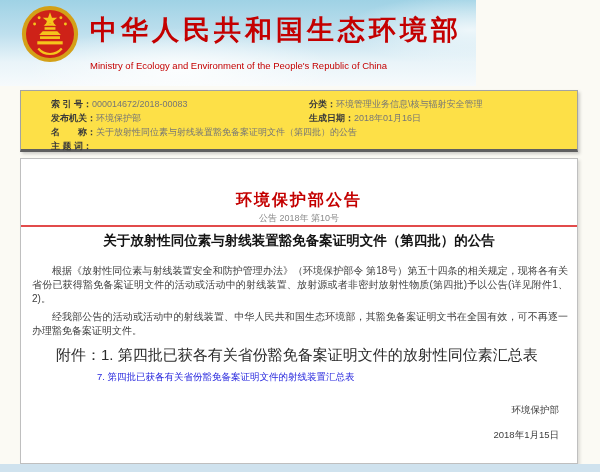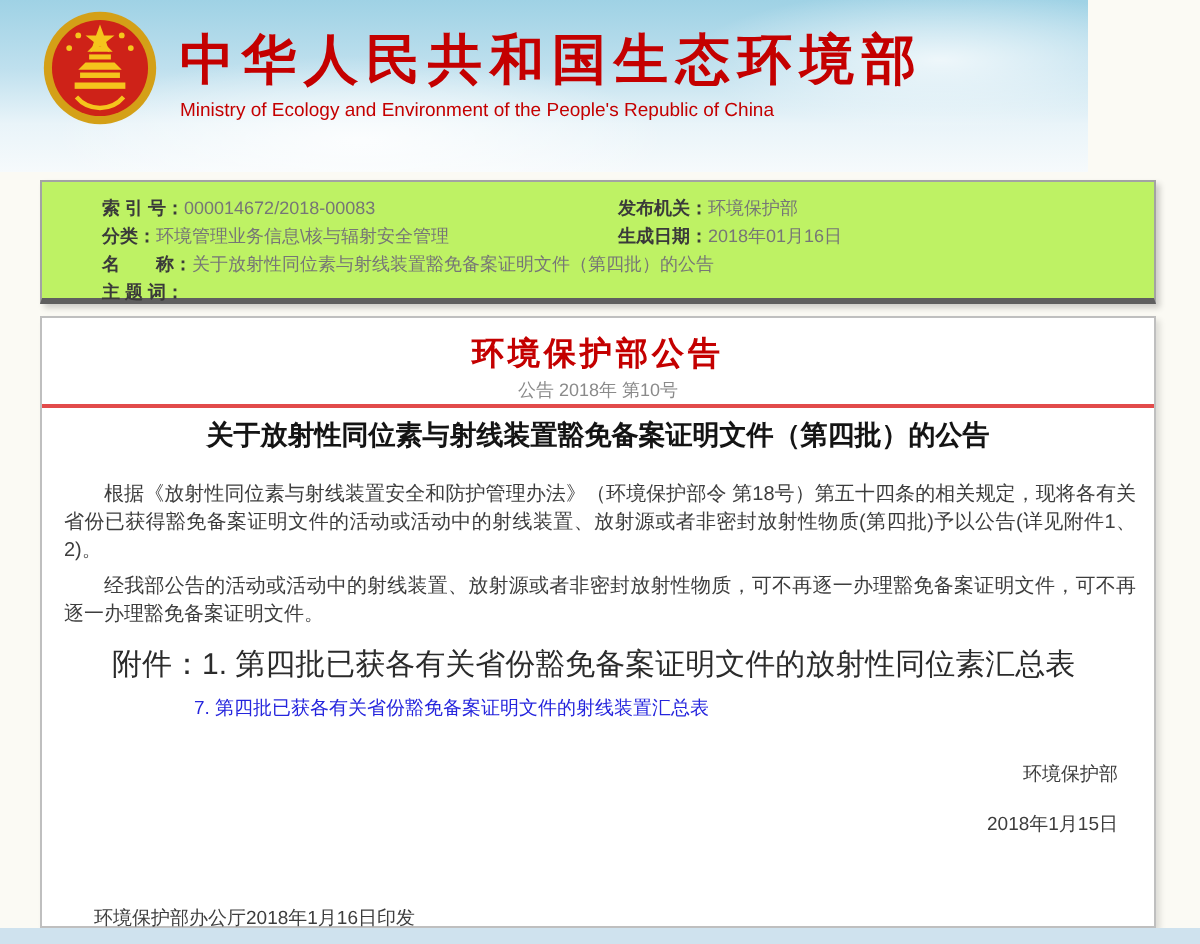--- a/index.html
+++ b/index.html
@@ -5,55 +5,55 @@
   * { margin:0; padding:0; box-sizing:border-box; }
   html,body { background:#e9e9e9; }
   .page {
     position:relative; width:600px; height:472px; overflow:hidden;
     background:#fbfaf4;
     font-family:"Liberation Sans","DejaVu Sans",sans-serif;
   }
 
   
   .banner {
-    position:absolute; left:0; top:0; width:544px; height:86px;
+    position:absolute; left:0; top:0; width:476px; height:86px;
     background:
       radial-gradient(ellipse 180px 50px at 470px 30px, rgba(255,255,255,.75), rgba(255,255,255,0) 70%),
       radial-gradient(ellipse 220px 60px at 180px 70px, rgba(255,255,255,.8), rgba(255,255,255,0) 70%),
       linear-gradient(180deg,#9fd2e5 0%,#bfe0ee 40%,#e9f4f9 72%,#f6fafc 100%);
   }
   .emblem { position:absolute; left:21px; top:5px; width:58px; height:58px; display:block; }
   .banner-text { position:absolute; left:90px; top:12px; }
   .cn-title {
     font-size:27px; font-weight:bold; color:#c40000; letter-spacing:4px;
     font-family:"Liberation Sans","DejaVu Sans",sans-serif; white-space:nowrap;
   }
-  .en-title { margin-top:2px; font-size:9.5px; color:#c40000; white-space:nowrap; }
+  .en-title { margin-top:12px; font-size:9.5px; color:#c40000; white-space:nowrap; }
 
   
   .meta-box {
     position:absolute; left:20px; top:90px; width:558px; height:62px;
-    background:#bef264;
+    background:#fde047;
     border:1px solid #a3a3a3; border-bottom:3px solid #5f5f5f;
     box-shadow:2px 2px 3px rgba(0,0,0,.18);
   }
   .meta-grid {
     display:grid; grid-template-columns:258px auto; grid-auto-rows:14px;
     padding:6px 6px 0 30px; font-size:9px; line-height:14px; white-space:nowrap;
   }
   .m-label { color:#3a3a3a; font-weight:bold; }
   .m-value { color:#767676; }
 
   
   .doc-box {
     position:absolute; left:20px; top:158px; width:558px; height:306px;
     background:#fff; border:1px solid #bfbfbf;
     box-shadow:2px 2px 3px rgba(0,0,0,.12);
   }
-  .doc-box > * { position:absolute; }
+  .doc-box > * { position:absolute;margin-top:23px; }
   .org-title  { top:8px;  left:0; width:100%; text-align:center;
                 font-size:16px; font-weight:bold; color:#c40000; letter-spacing:2px; }
   .doc-no     { top:30px; left:0; width:100%; text-align:center; font-size:9px; color:#8a8a8a; }
   .red-rule   { top:43px; left:0; width:100%; height:2px; background:#e24b4b; }
   .doc-title  { top:50px; left:0; width:100%; text-align:center;
                 font-size:13.5px; font-weight:bold; color:#141414; }
   .para       { left:11px; right:9px; font-size:10px; line-height:14px; color:#3d3d3d;
                 text-indent:2em; text-align:justify; }
   .p1 { top:82px; }
   .p2 { top:128px; }
@@ -96,45 +96,45 @@
       <div class="en-title">Ministry of Ecology and Environment of the People's Republic of China</div>
     </div>
   </header>
 
   <section class="meta-box">
     <div class="meta-grid">
       <div class="meta-cell">
         <span class="m-label">索 引 号：</span><span class="m-value">000014672/2018-00083</span>
       </div>
       <div class="meta-cell">
-        <span class="m-label">发布机关：</span><span class="m-value">环境保护部</span>
+        <span class="m-label">分类：</span><span class="m-value">环境管理业务信息\核与辐射安全管理</span>
       </div>
       <div class="meta-cell">
-        <span class="m-label">分类：</span><span class="m-value">环境管理业务信息\核与辐射安全管理</span>
+        <span class="m-label">发布机关：</span><span class="m-value">环境保护部</span>
       </div>
       <div class="meta-cell">
         <span class="m-label">生成日期：</span><span class="m-value">2018年01月16日</span>
       </div>
       <div class="meta-cell">
         <span class="m-label">名　　称：</span><span class="m-value">关于放射性同位素与射线装置豁免备案证明文件（第四批）的公告</span>
       </div>
       <div class="meta-cell"></div>
       <div class="meta-cell">
         <span class="m-label">主 题 词：</span><span class="m-value"></span>
       </div>
     </div>
   </section>
 
   <section class="doc-box">
     <h2 class="org-title">环境保护部公告</h2>
     <div class="doc-no">公告 2018年 第10号</div>
     <div class="red-rule"></div>
     <h1 class="doc-title">关于放射性同位素与射线装置豁免备案证明文件（第四批）的公告</h1>
     <p class="para p1">根据《放射性同位素与射线装置安全和防护管理办法》（环境保护部令 第18号）第五十四条的相关规定，现将各有关省份已获得豁免备案证明文件的活动或活动中的射线装置、放射源或者非密封放射性物质(第四批)予以公告(详见附件1、2)。</p>
-    <p class="para p2">经我部公告的活动或活动中的射线装置、放射源或者非密封放射性物质，可不再逐一办理豁免备案证明文件，可不再逐一办理豁免备案证明文件。</p>
+    <p class="para p2">经我部公告的活动或活动中的射线装置、中华人民共和国生态环境部，其豁免备案证明文书在全国有效，可不再逐一办理豁免备案证明文件。</p>
     <div class="attach1">
       <span>附件：</span><span>1. 第四批已获各有关省份豁免备案证明文件的放射性同位素汇总表</span>
     </div>
     <a class="attach2">7. 第四批已获各有关省份豁免备案证明文件的射线装置汇总表</a>
     <div class="sign-org">环境保护部</div>
     <div class="sign-date">2018年1月15日</div>
     <div class="issue-line">环境保护部办公厅2018年1月16日印发</div>
   </section>
 
   <footer class="footer-strip"></footer>

